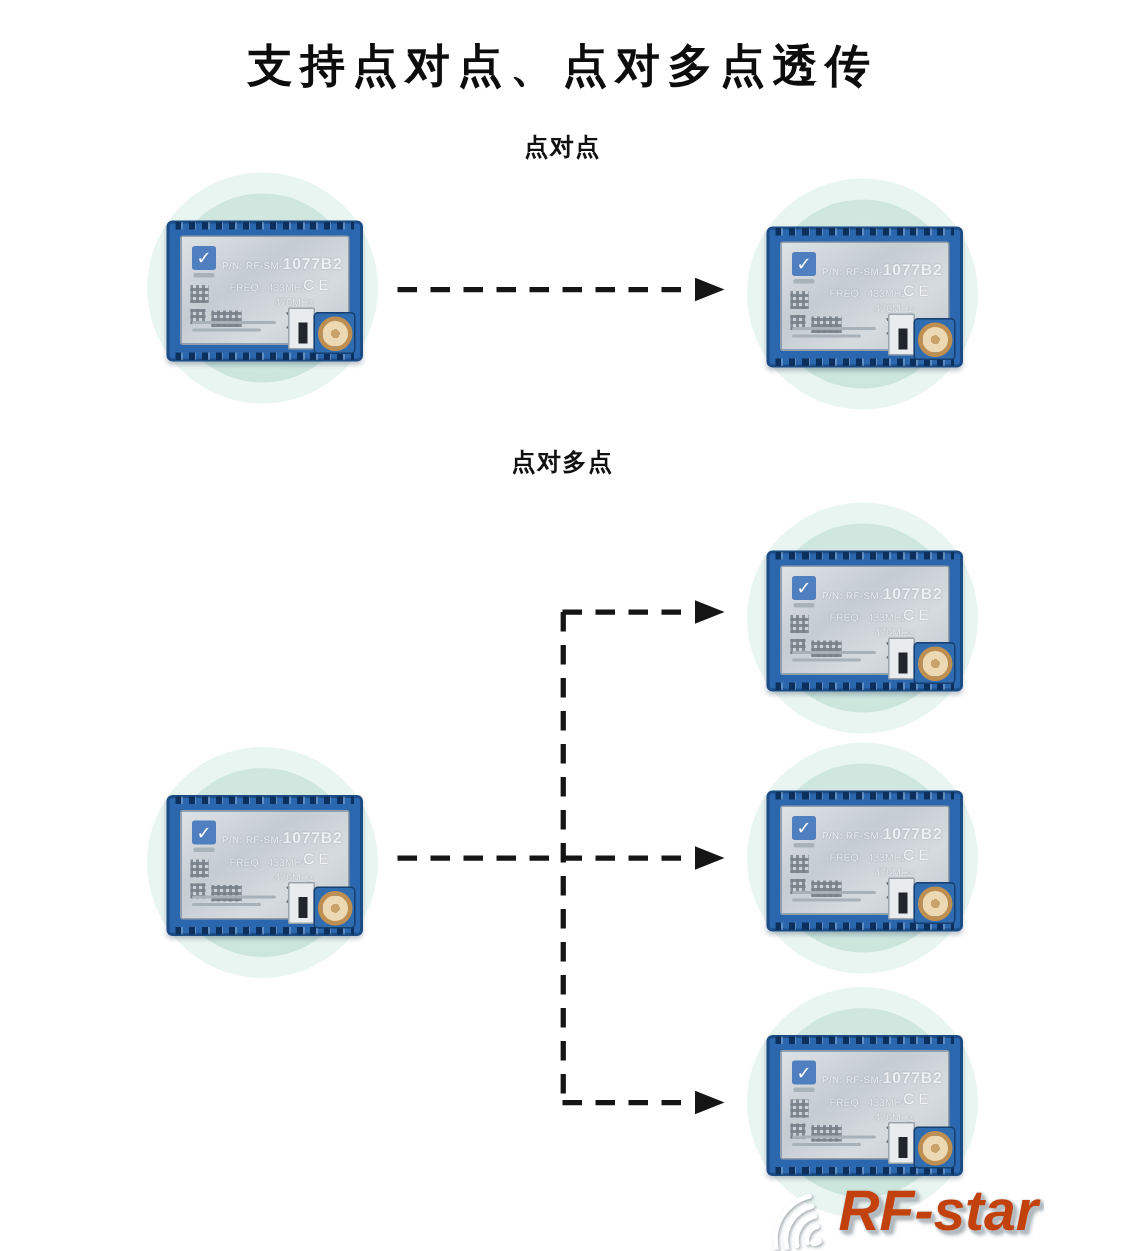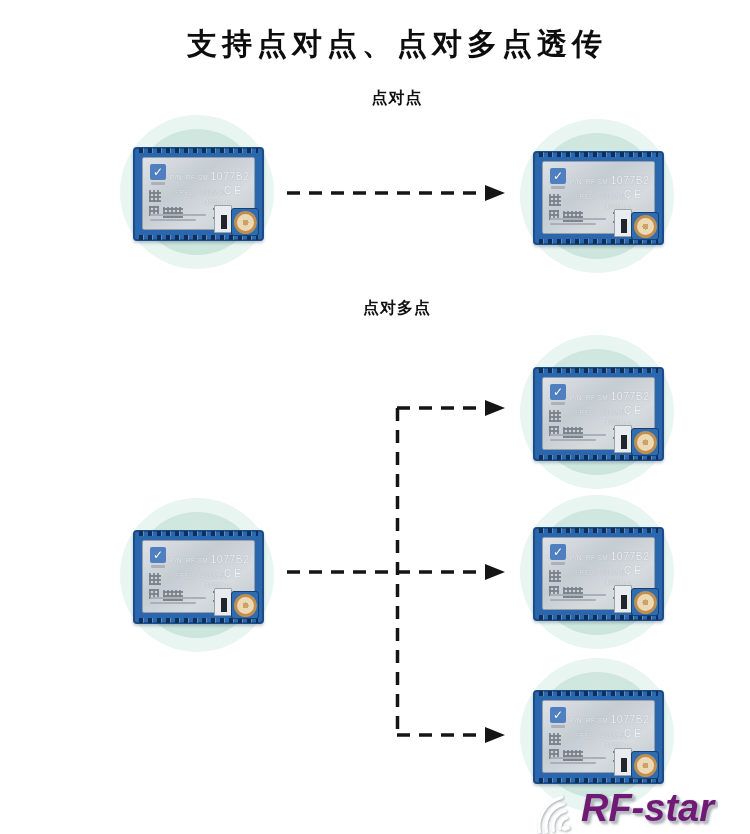--- a/index.html
+++ b/index.html
@@ -1,19 +1,18 @@
 <!DOCTYPE html>
 <html><head>
 <meta charset="utf-8">
 <style>
   html,body{margin:0;padding:0;background:#fff;}
   #stage{
     position:relative;width:696px;height:834px;background:#fff;overflow:hidden;
     font-family:"Liberation Sans","DejaVu Sans",sans-serif;
-    margin-left:22px;
   }
   
   .page-title{
     position:absolute;top:24px;left:0;width:750px;text-align:center;
     font-size:30px;font-weight:700;color:#0d0d0d;letter-spacing:5px;
   }
   .section-label{
     position:absolute;width:750px;text-align:center;
     font-size:16px;font-weight:700;color:#111;letter-spacing:1px;
   }
@@ -48,21 +47,21 @@
   }
   .logo-sq{
     position:absolute;left:7px;top:6px;width:16px;height:16px;border-radius:2px;
     background:#4f7fbe;color:#fff;font-size:12px;font-weight:700;
     display:flex;align-items:center;justify-content:center;line-height:1;
   }
   .logo-sub{position:absolute;left:8px;top:24px;width:14px;height:3px;background:#aab2b9;border-radius:1px;}
   .pn{position:absolute;left:27px;top:8px;white-space:nowrap;color:#eef1f4;
     text-shadow:0 0 1px rgba(90,100,110,.5);}
   .pn-prefix{font-size:6.5px;letter-spacing:.3px;}
-  .pn-model{font-size:10.5px;font-weight:400;letter-spacing:.5px;}
+  .pn-model{font-size:10.5px;font-weight:700;letter-spacing:.5px;}
   .freq1{position:absolute;left:32px;top:31px;font-size:7px;color:#e3e8ec;white-space:pre;
     text-shadow:0 0 1px rgba(90,100,110,.5);}
   .freq2{position:absolute;left:62px;top:41px;font-size:7px;color:#e3e8ec;
     text-shadow:0 0 1px rgba(90,100,110,.5);}
   .ce{position:absolute;right:10px;top:27px;font-size:10px;font-weight:400;color:#f3f5f7;
     letter-spacing:3px;text-shadow:0 0 1px rgba(90,100,110,.45);}
   .qr{position:absolute;background:
       repeating-linear-gradient(0deg,rgba(120,129,137,.9) 0 2px,transparent 2px 4px),
       repeating-linear-gradient(90deg,#848d95 0 2px,#ccd2d7 2px 4px);}
   .qr1{left:6px;top:32px;width:12px;height:12px;}
@@ -83,21 +82,21 @@
     background:#2f6cb0;border:1px solid #173f70;display:flex;align-items:center;justify-content:center;
   }
   .ipex-ring{width:17px;height:17px;border-radius:50%;border:3px solid #bf8f52;
     background:radial-gradient(circle,#caa36a 0 3px,#ecd9b4 3px 100%);}
   
   .watermark{
     position:absolute;right:4px;bottom:0px;height:52px;display:flex;align-items:center;gap:2px;
     z-index:5;filter:drop-shadow(1px 1px 1px rgba(130,140,145,.7));
   }
   .brand-text{
-    font-size:38px;font-weight:700;font-style:italic;color:#701a75;line-height:1;
+    font-size:38px;font-weight:700;font-style:italic;color:#c2410c;line-height:1;
     text-shadow:0 0 1px #c2cacf,2px 2px 2px #b4bcc2;letter-spacing:0px;
   }
 </style>
 </head>
 <body>
 
 <div id="stage">
 
   <div class="page-title">支持点对点、点对多点透传</div>
   <div class="section-label label-p2mp">点对多点</div>

